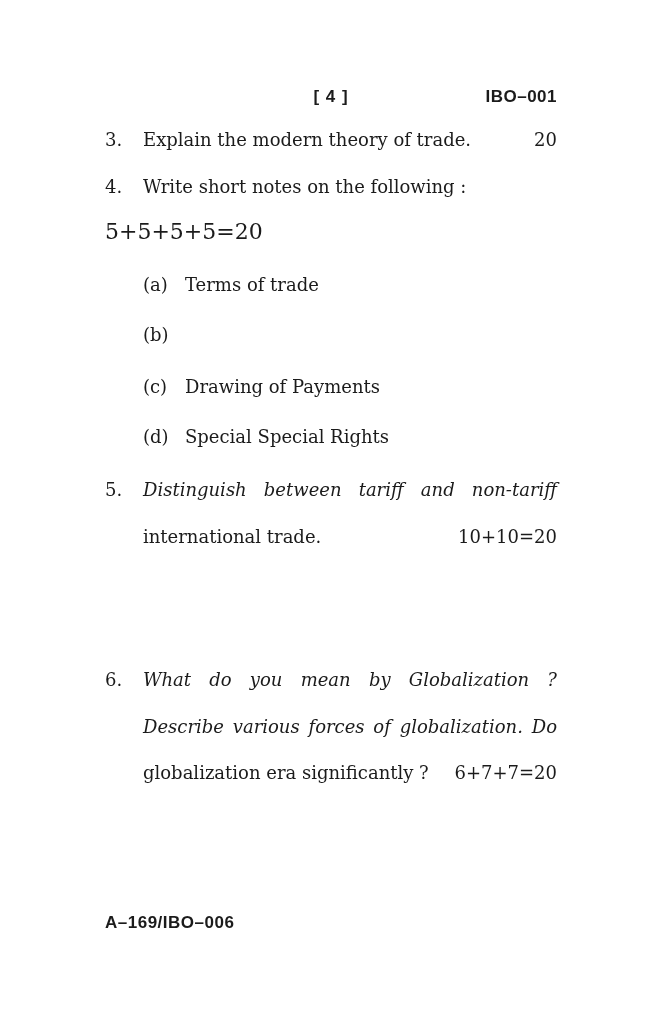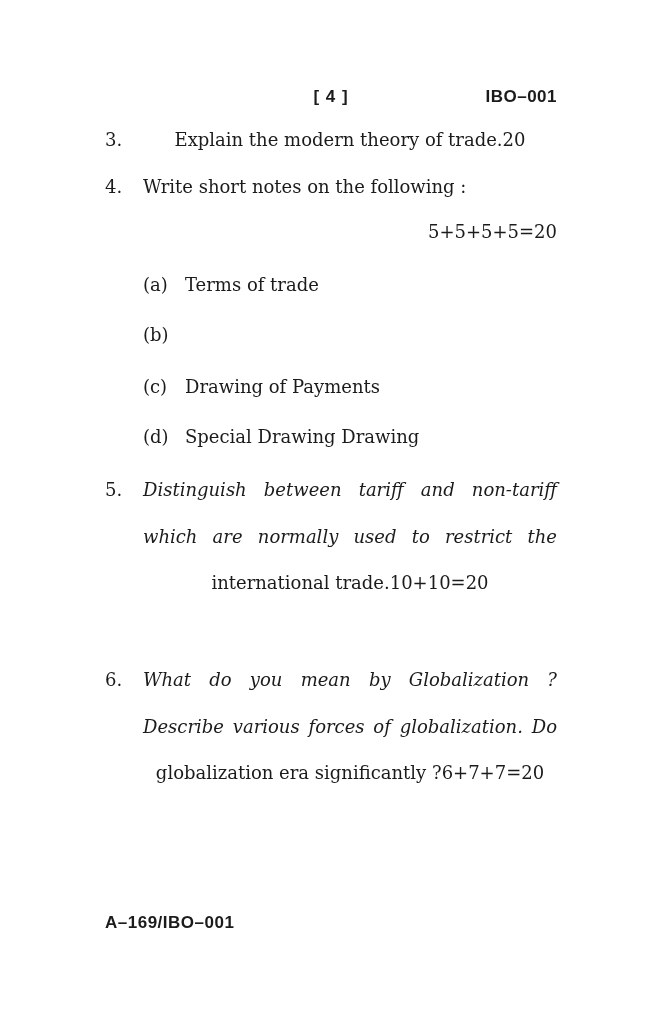--- a/index.html
+++ b/index.html
@@ -64,25 +64,25 @@
     flex: 1;
     min-width: 0;
   }
   .jline {
     text-align: justify;
     text-align-last: justify;
     font-style: italic;
   }
   .flexline {
     display: flex;
-    justify-content: center;
+    justify-content: space-between;
   }
   .marksline {
-    text-align: right;
-    font-size: 18px;
+    text-align: left;
+    font-size: 22px;
     line-height: 46.5px;
   }
   .sub {
     display: flex;
     font-size: 18px;
     line-height: 46.5px;
     left: 143px;
   }
   .sublabel {
     width: 42px;
@@ -134,44 +134,43 @@
   </div>
   <div class="row sub" id="subb">
     <div class="sublabel">(b)</div>
   </div>
   <div class="row sub" id="subc">
     <div class="sublabel">(c)</div>
     <div>Drawing of Payments</div>
   </div>
   <div class="row sub" id="subd">
     <div class="sublabel">(d)</div>
-    <div>Special Drawing Drawing</div>
+    <div>Special Special Rights</div>
   </div>
 
   <div class="row q" id="q5">
     <div class="qnum">5.</div>
     <div class="qbody">
       <div class="jline">Distinguish between tariff and non-tariff</div>
-      <div class="jline">which are normally used to restrict the</div>
       <div class="flexline">
         <span>international trade.</span>
         <span>10+10=20</span>
       </div>
     </div>
   </div>
 
   <div class="row q" id="q6">
     <div class="qnum">6.</div>
     <div class="qbody">
       <div class="jline">What do you mean by Globalization ?</div>
       <div class="jline">Describe various forces of globalization. Do</div>
       <div class="flexline">
         <span>globalization era significantly ?</span>
         <span>6+7+7=20</span>
       </div>
     </div>
   </div>
 
   <div class="row ftr">
-    <span>A–169/IBO–001</span>
+    <span>A–169/IBO–006</span>
   </div>
 
 </div>
 
 </body></html>

